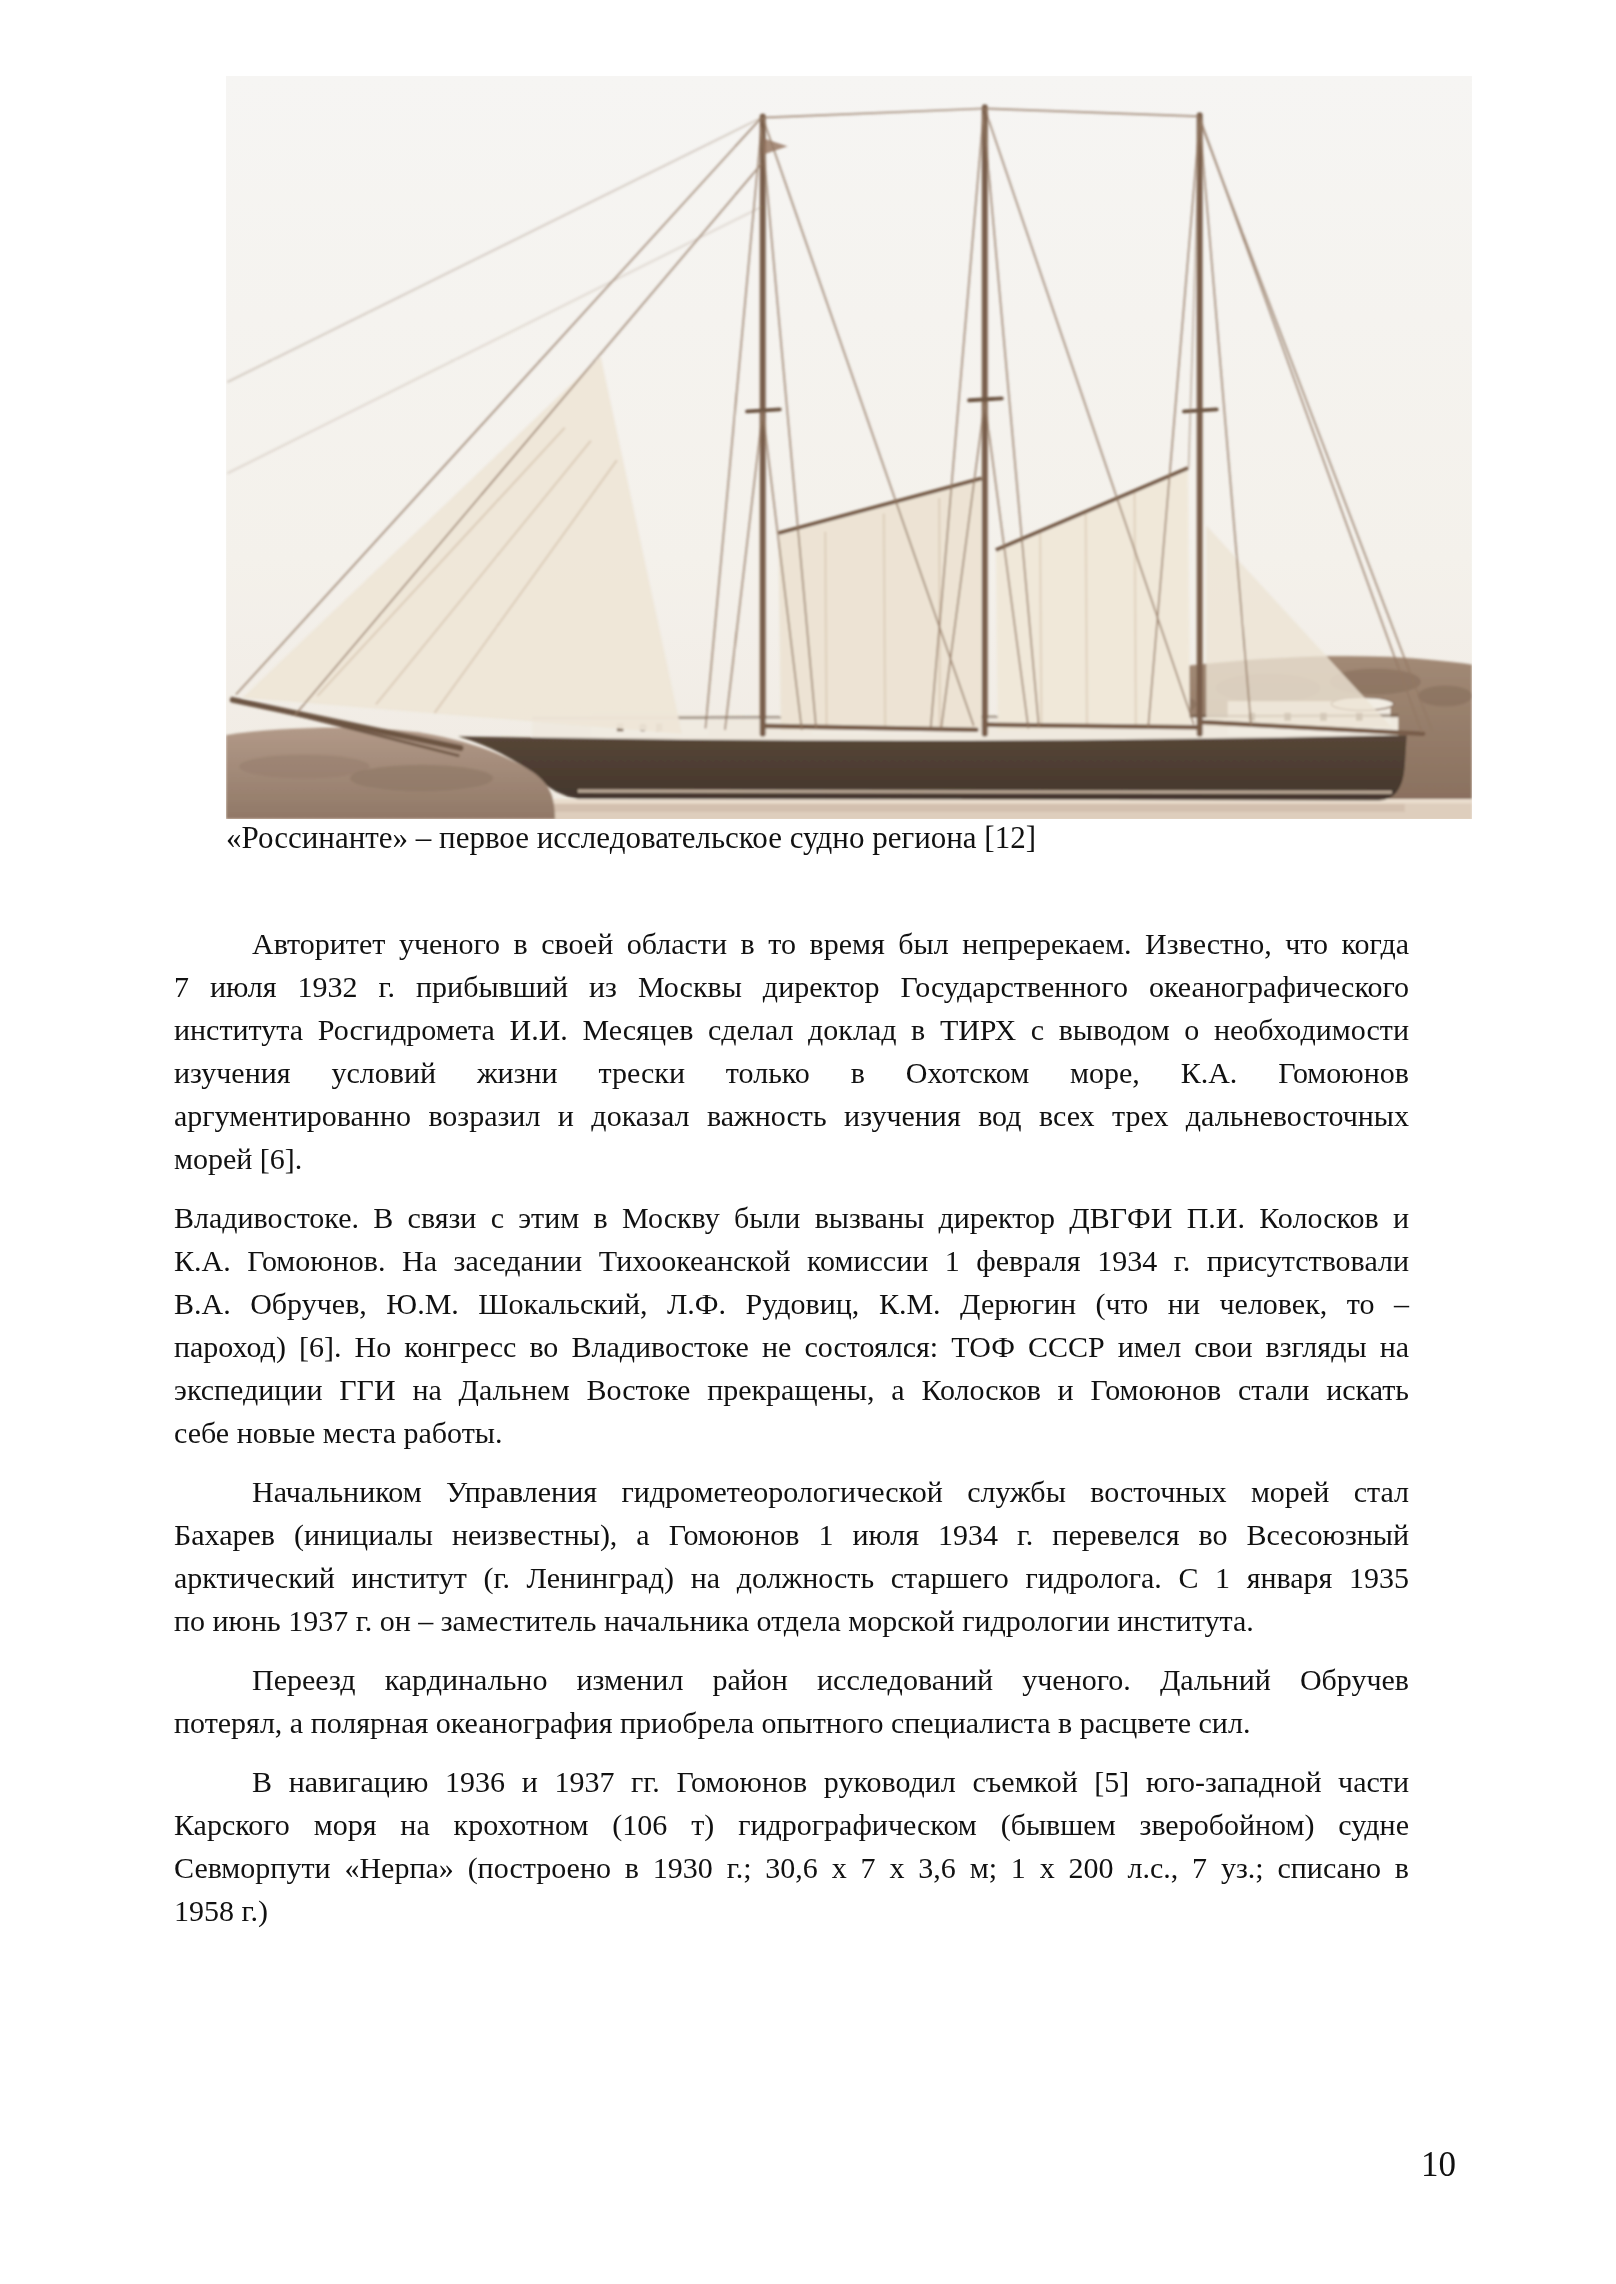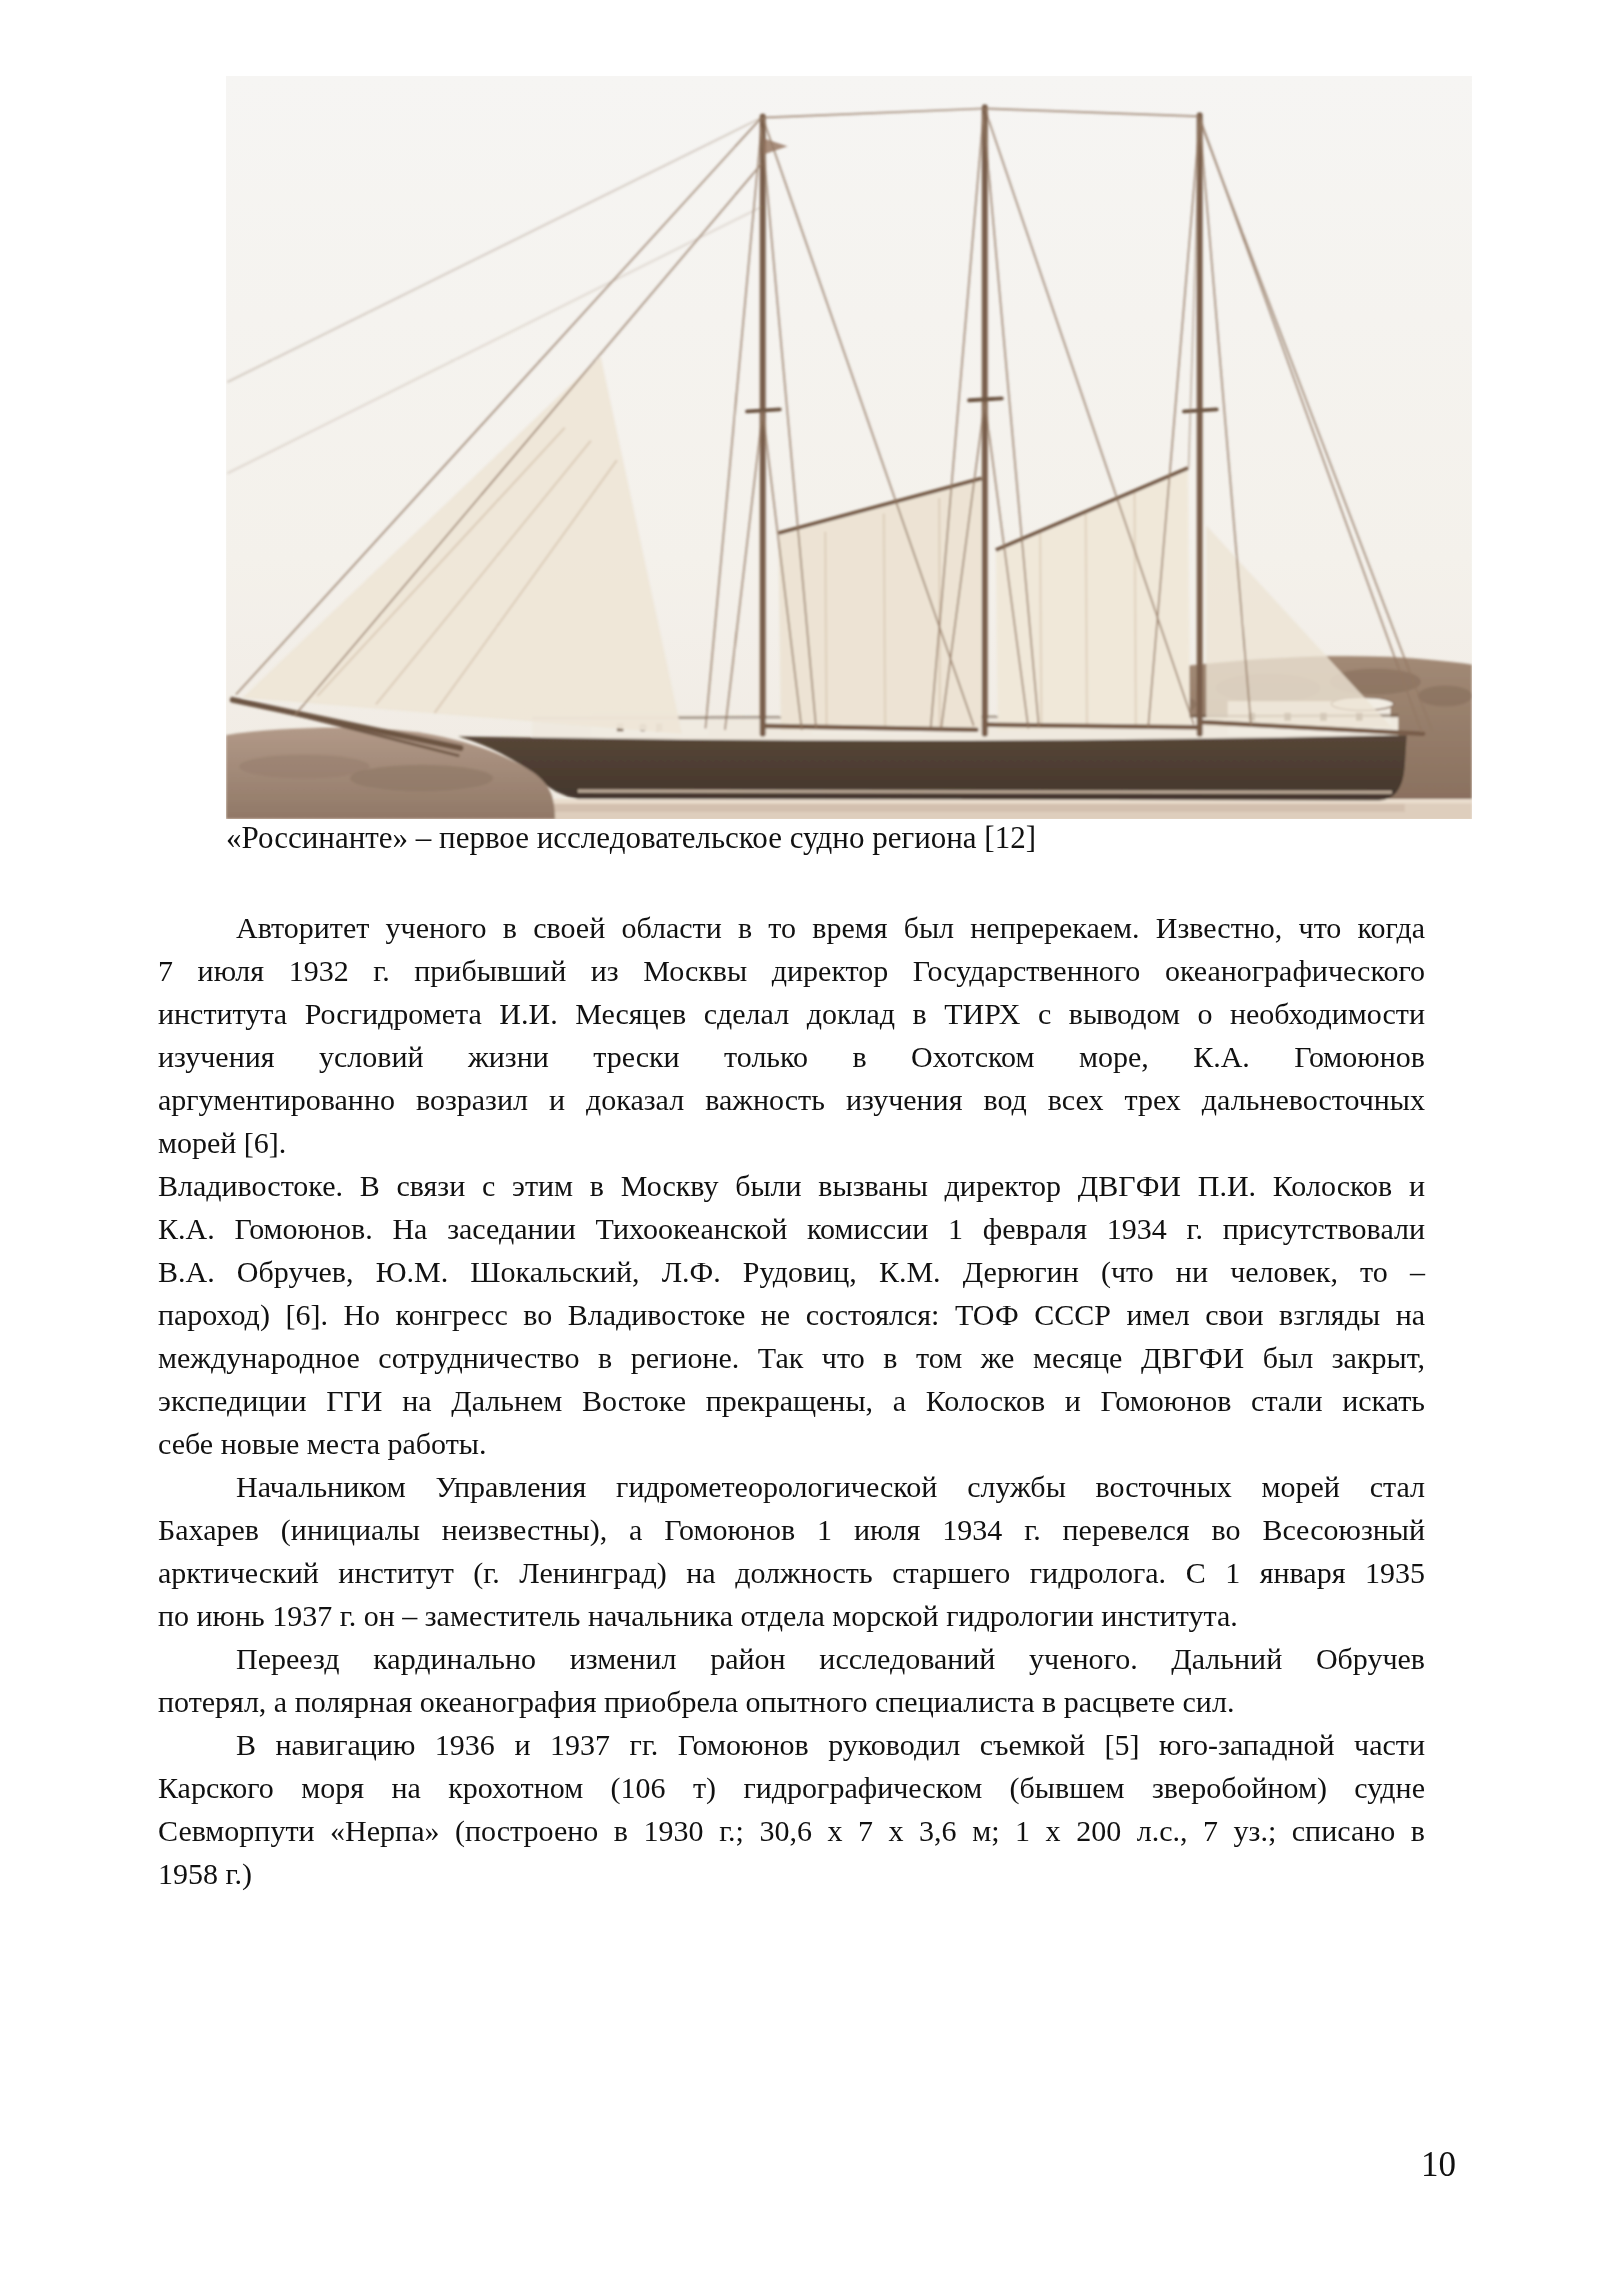--- a/index.html
+++ b/index.html
@@ -26,21 +26,21 @@
     font-size:31px;
     line-height:40px;
     text-align:left;
     white-space:nowrap;
   }
   .bodytext{
     position:absolute;
     left:158px; top:906px;
     width:1267px;
   }
-  .para{margin:0;padding:0;}
+  .para{margin:16px;padding:0;}
   .line{
     font-size:30px;
     line-height:43px;
     text-align:justify;
     text-align-last:justify;
     text-justify:inter-word;
   }
   .line.first{padding-left:78px;}
   .line.last{text-align-last:left;}
   .pagenum{
@@ -186,21 +186,20 @@
         <div class="line">института Росгидромета И.И. Месяцев сделал доклад в ТИРХ с выводом о необходимости</div>
         <div class="line">изучения условий жизни трески только в Охотском море, К.А. Гомоюнов</div>
         <div class="line">аргументированно возразил и доказал важность изучения вод всех трех дальневосточных</div>
         <div class="line last">морей [6].</div>
       </div>
       <div class="para">
         <div class="line">Владивостоке. В связи с этим в Москву были вызваны директор ДВГФИ П.И. Колосков и</div>
         <div class="line">К.А. Гомоюнов. На заседании Тихоокеанской комиссии 1 февраля 1934 г. присутствовали</div>
         <div class="line">В.А. Обручев, Ю.М. Шокальский, Л.Ф. Рудовиц, К.М. Дерюгин (что ни человек, то –</div>
         <div class="line">пароход) [6]. Но конгресс во Владивостоке не состоялся: ТОФ СССР имел свои взгляды на</div>
-        <div class="line">международное сотрудничество в регионе. Так что в том же месяце ДВГФИ был закрыт,</div>
         <div class="line">экспедиции ГГИ на Дальнем Востоке прекращены, а Колосков и Гомоюнов стали искать</div>
         <div class="line last">себе новые места работы.</div>
       </div>
       <div class="para">
         <div class="line first">Начальником Управления гидрометеорологической службы восточных морей стал</div>
         <div class="line">Бахарев (инициалы неизвестны), а Гомоюнов 1 июля 1934 г. перевелся во Всесоюзный</div>
         <div class="line">арктический институт (г. Ленинград) на должность старшего гидролога. С 1 января 1935</div>
         <div class="line last">по июнь 1937 г. он – заместитель начальника отдела морской гидрологии института.</div>
       </div>
       <div class="para">

